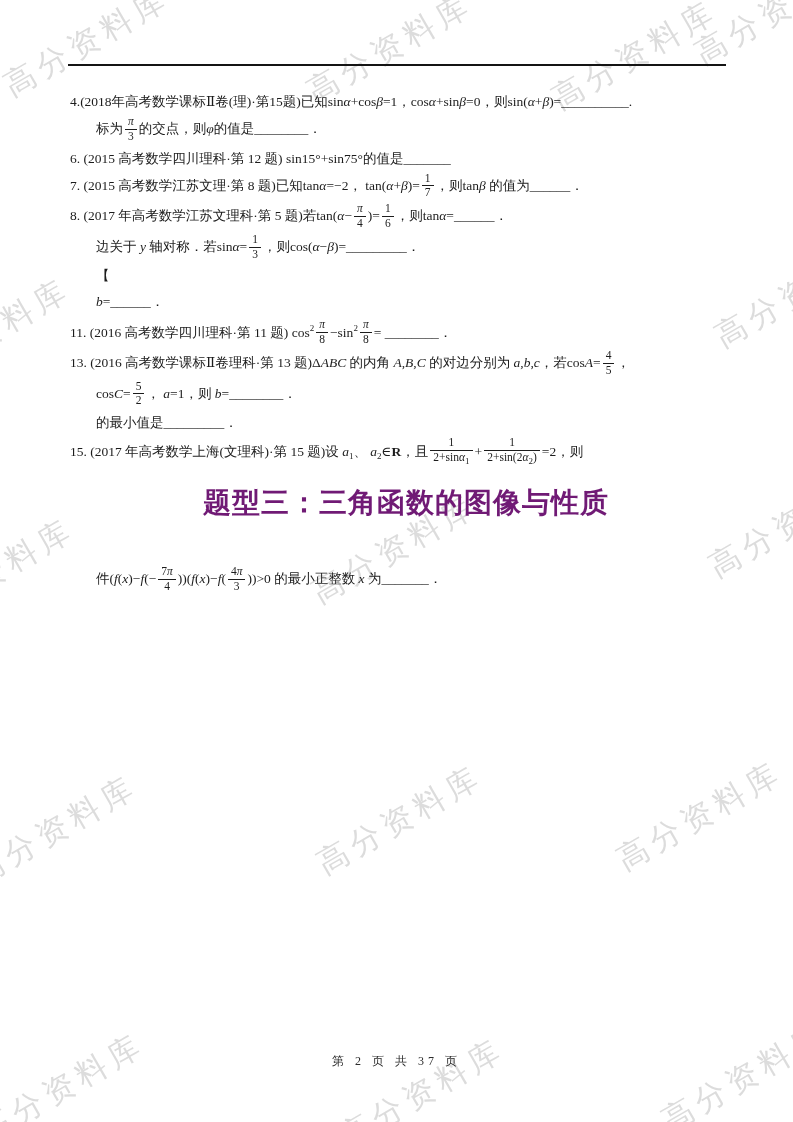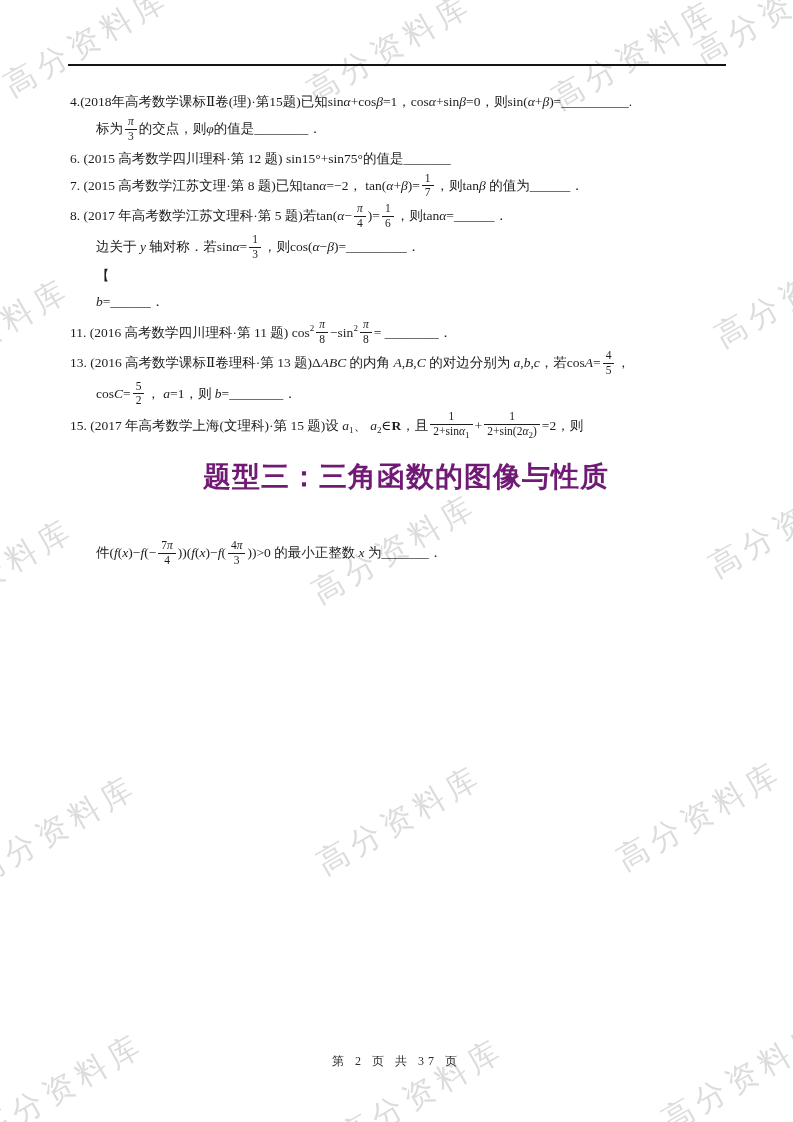--- a/index.html
+++ b/index.html
@@ -90,20 +90,21 @@
             <span class="den">8</span>
           </span>= ________．</div>
         <div class="qline">13. (2016 高考数学课标Ⅱ卷理科·第 13 题)Δ<i>ABC</i> 的内角 <i>A</i>,<i>B</i>,<i>C</i> 的对边分别为 <i>a</i>,<i>b</i>,<i>c</i>，若cos<i>A</i>=<span class="frac">
             <span class="num">4</span>
             <span class="den">5</span>
           </span>，</div>
         <div class="qline cont">cos<i>C</i>=<span class="frac">
             <span class="num">5</span>
             <span class="den">2</span>
           </span>， <i>a</i>=1，则 <i>b</i>=________．</div>
+        <div class="qline cont">的最小值是_________．</div>
         <div class="qline">15. (2017 年高考数学上海(文理科)·第 15 题)设 <i>a</i><sub>1</sub>、 <i>a</i><sub>2</sub>∈<b>R</b>，且<span class="frac">
             <span class="num">1</span>
             <span class="den">2+sin<i>α</i><sub>1</sub></span>
           </span>+<span class="frac">
             <span class="num">1</span>
             <span class="den">2+sin(2<i>α</i><sub>2</sub>)</span>
           </span>=2，则</div>
       </div>
     <div class="heading">题型三：三角函数的图像与性质</div>
     <div id="q2list">

